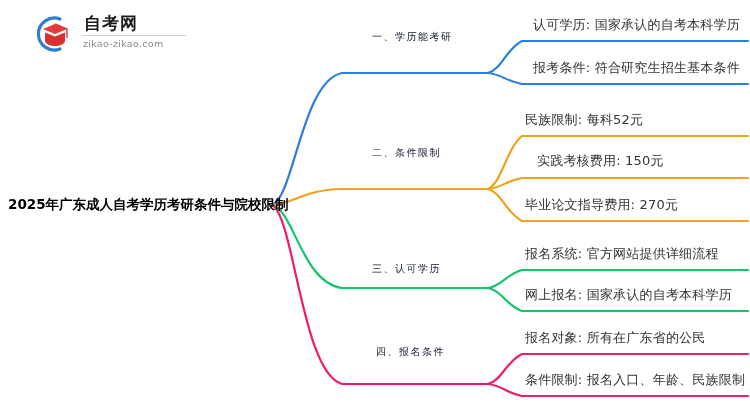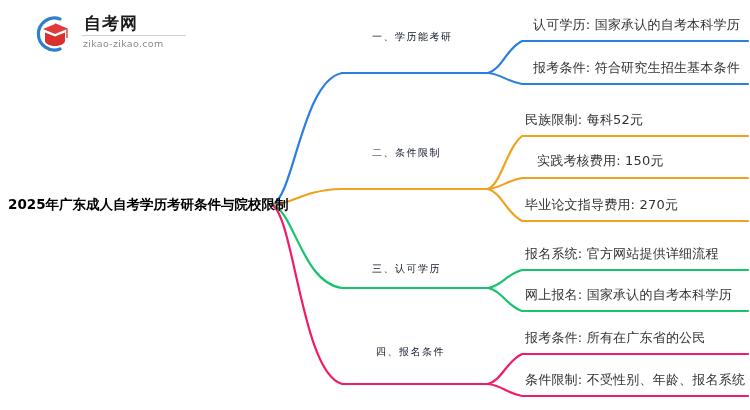--- a/index.html
+++ b/index.html
@@ -194,14 +194,14 @@
 <div class="node-text leaf-label" style="left:533px; top:16px;">认可学历: 国家承认的自考本科学历</div>
 <div class="node-text leaf-label" style="left:533px; top:59px;">报考条件: 符合研究生招生基本条件</div>
 
 <div class="node-text leaf-label" style="left:525px; top:111px;">民族限制: 每科52元</div>
 <div class="node-text leaf-label" style="left:537px; top:152px;">实践考核费用: 150元</div>
 <div class="node-text leaf-label" style="left:525px; top:196px;">毕业论文指导费用: 270元</div>
 
 <div class="node-text leaf-label" style="left:525px; top:245px;">报名系统: 官方网站提供详细流程</div>
 <div class="node-text leaf-label" style="left:525px; top:286px;">网上报名: 国家承认的自考本科学历</div>
 
-<div class="node-text leaf-label" style="left:525px; top:329px;">报考条件: 所有在广东省的公民</div>
-<div class="node-text leaf-label" style="left:525px; top:371px;">条件限制: 不受性别、年龄、报名系统</div>
+<div class="node-text leaf-label" style="left:525px; top:329px;">报名对象: 所有在广东省的公民</div>
+<div class="node-text leaf-label" style="left:525px; top:371px;">条件限制: 报名入口、年龄、民族限制</div>
 
 </body></html>

